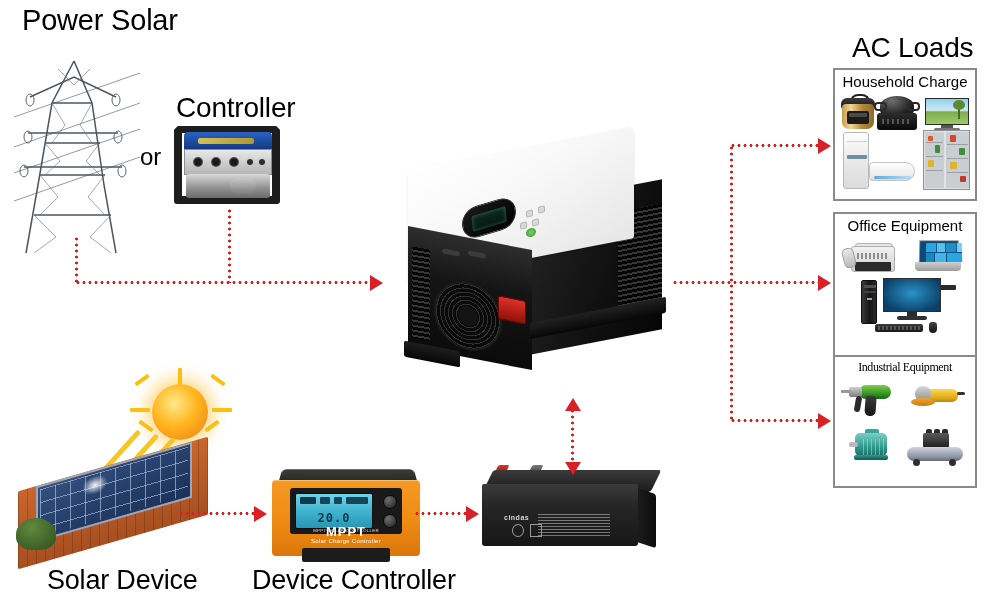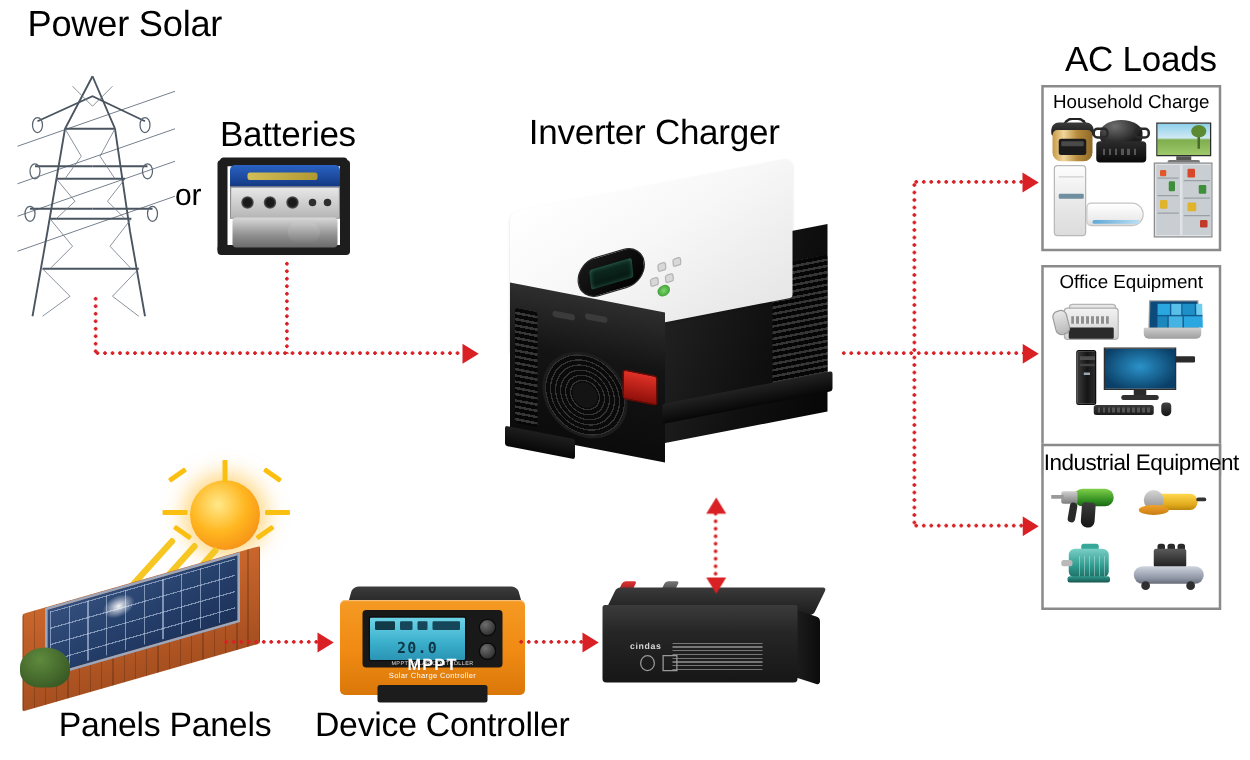--- a/index.html
+++ b/index.html
@@ -66,21 +66,21 @@
     border:2px solid #8a8a8a;background:#ffffff;
     box-sizing:border-box;
   }
   #box-household{top:68px;height:133px;}
   #box-office{top:212px;height:169px;}
   #box-industrial{top:355px;height:133px;}
   .load-title{
     text-align:center;color:#000;font-size:15px;
     margin-top:3px;white-space:nowrap;
   }
-  #box-industrial .load-title{font-size:18px;letter-spacing:-0.4px;}
+  #box-industrial .load-title{font-size:12px;letter-spacing:-0.4px;font-family:Liberation Serif, serif;}
   .load-grid{
     position:relative;height:100px;margin:2px 4px 0 4px;
   }
   .thing{position:absolute;}
 
   
   
   .cooker{width:34px;height:36px;}
   .cooker .body{position:absolute;left:1px;top:10px;width:32px;height:25px;
     border-radius:4px 4px 7px 7px;
@@ -418,25 +418,24 @@
   #bat-spec{position:absolute;left:34px;top:0;width:72px;height:24px;
     background:repeating-linear-gradient(180deg,rgba(190,190,190,.55) 0 1px,transparent 1px 3px);}
   .bat-sym{position:absolute;width:10px;height:11px;}
 </style>
 </head>
 <body>
 
 <div id="stage">
 
   <div class="lbl" id="title-power-grid">Power Solar</div>
-  <div class="lbl" id="title-generator">Batteries</div>
+  <div class="lbl" id="title-generator">Controller</div>
   <div class="lbl" id="title-or">or</div>
-  <div class="lbl" id="title-inverter">Inverter Charger</div>
   <div class="lbl" id="title-ac-loads">AC Loads</div>
-  <div class="lbl" id="title-solar-panels">Panels Panels</div>
+  <div class="lbl" id="title-solar-panels">Solar Device</div>
   <div class="lbl" id="title-solar-controller">Device Controller</div>
 
   <div id="pylon">
     <svg width="130" height="200" viewBox="0 0 130 200">
       <g stroke="#5d6a78" stroke-width="0.8" fill="none" opacity="0.85">
         <line x1="2" y1="62" x2="128" y2="18"></line>
         <line x1="2" y1="92" x2="128" y2="48"></line>
         <line x1="2" y1="118" x2="128" y2="74"></line>
         <line x1="2" y1="146" x2="128" y2="102"></line>
       </g>

